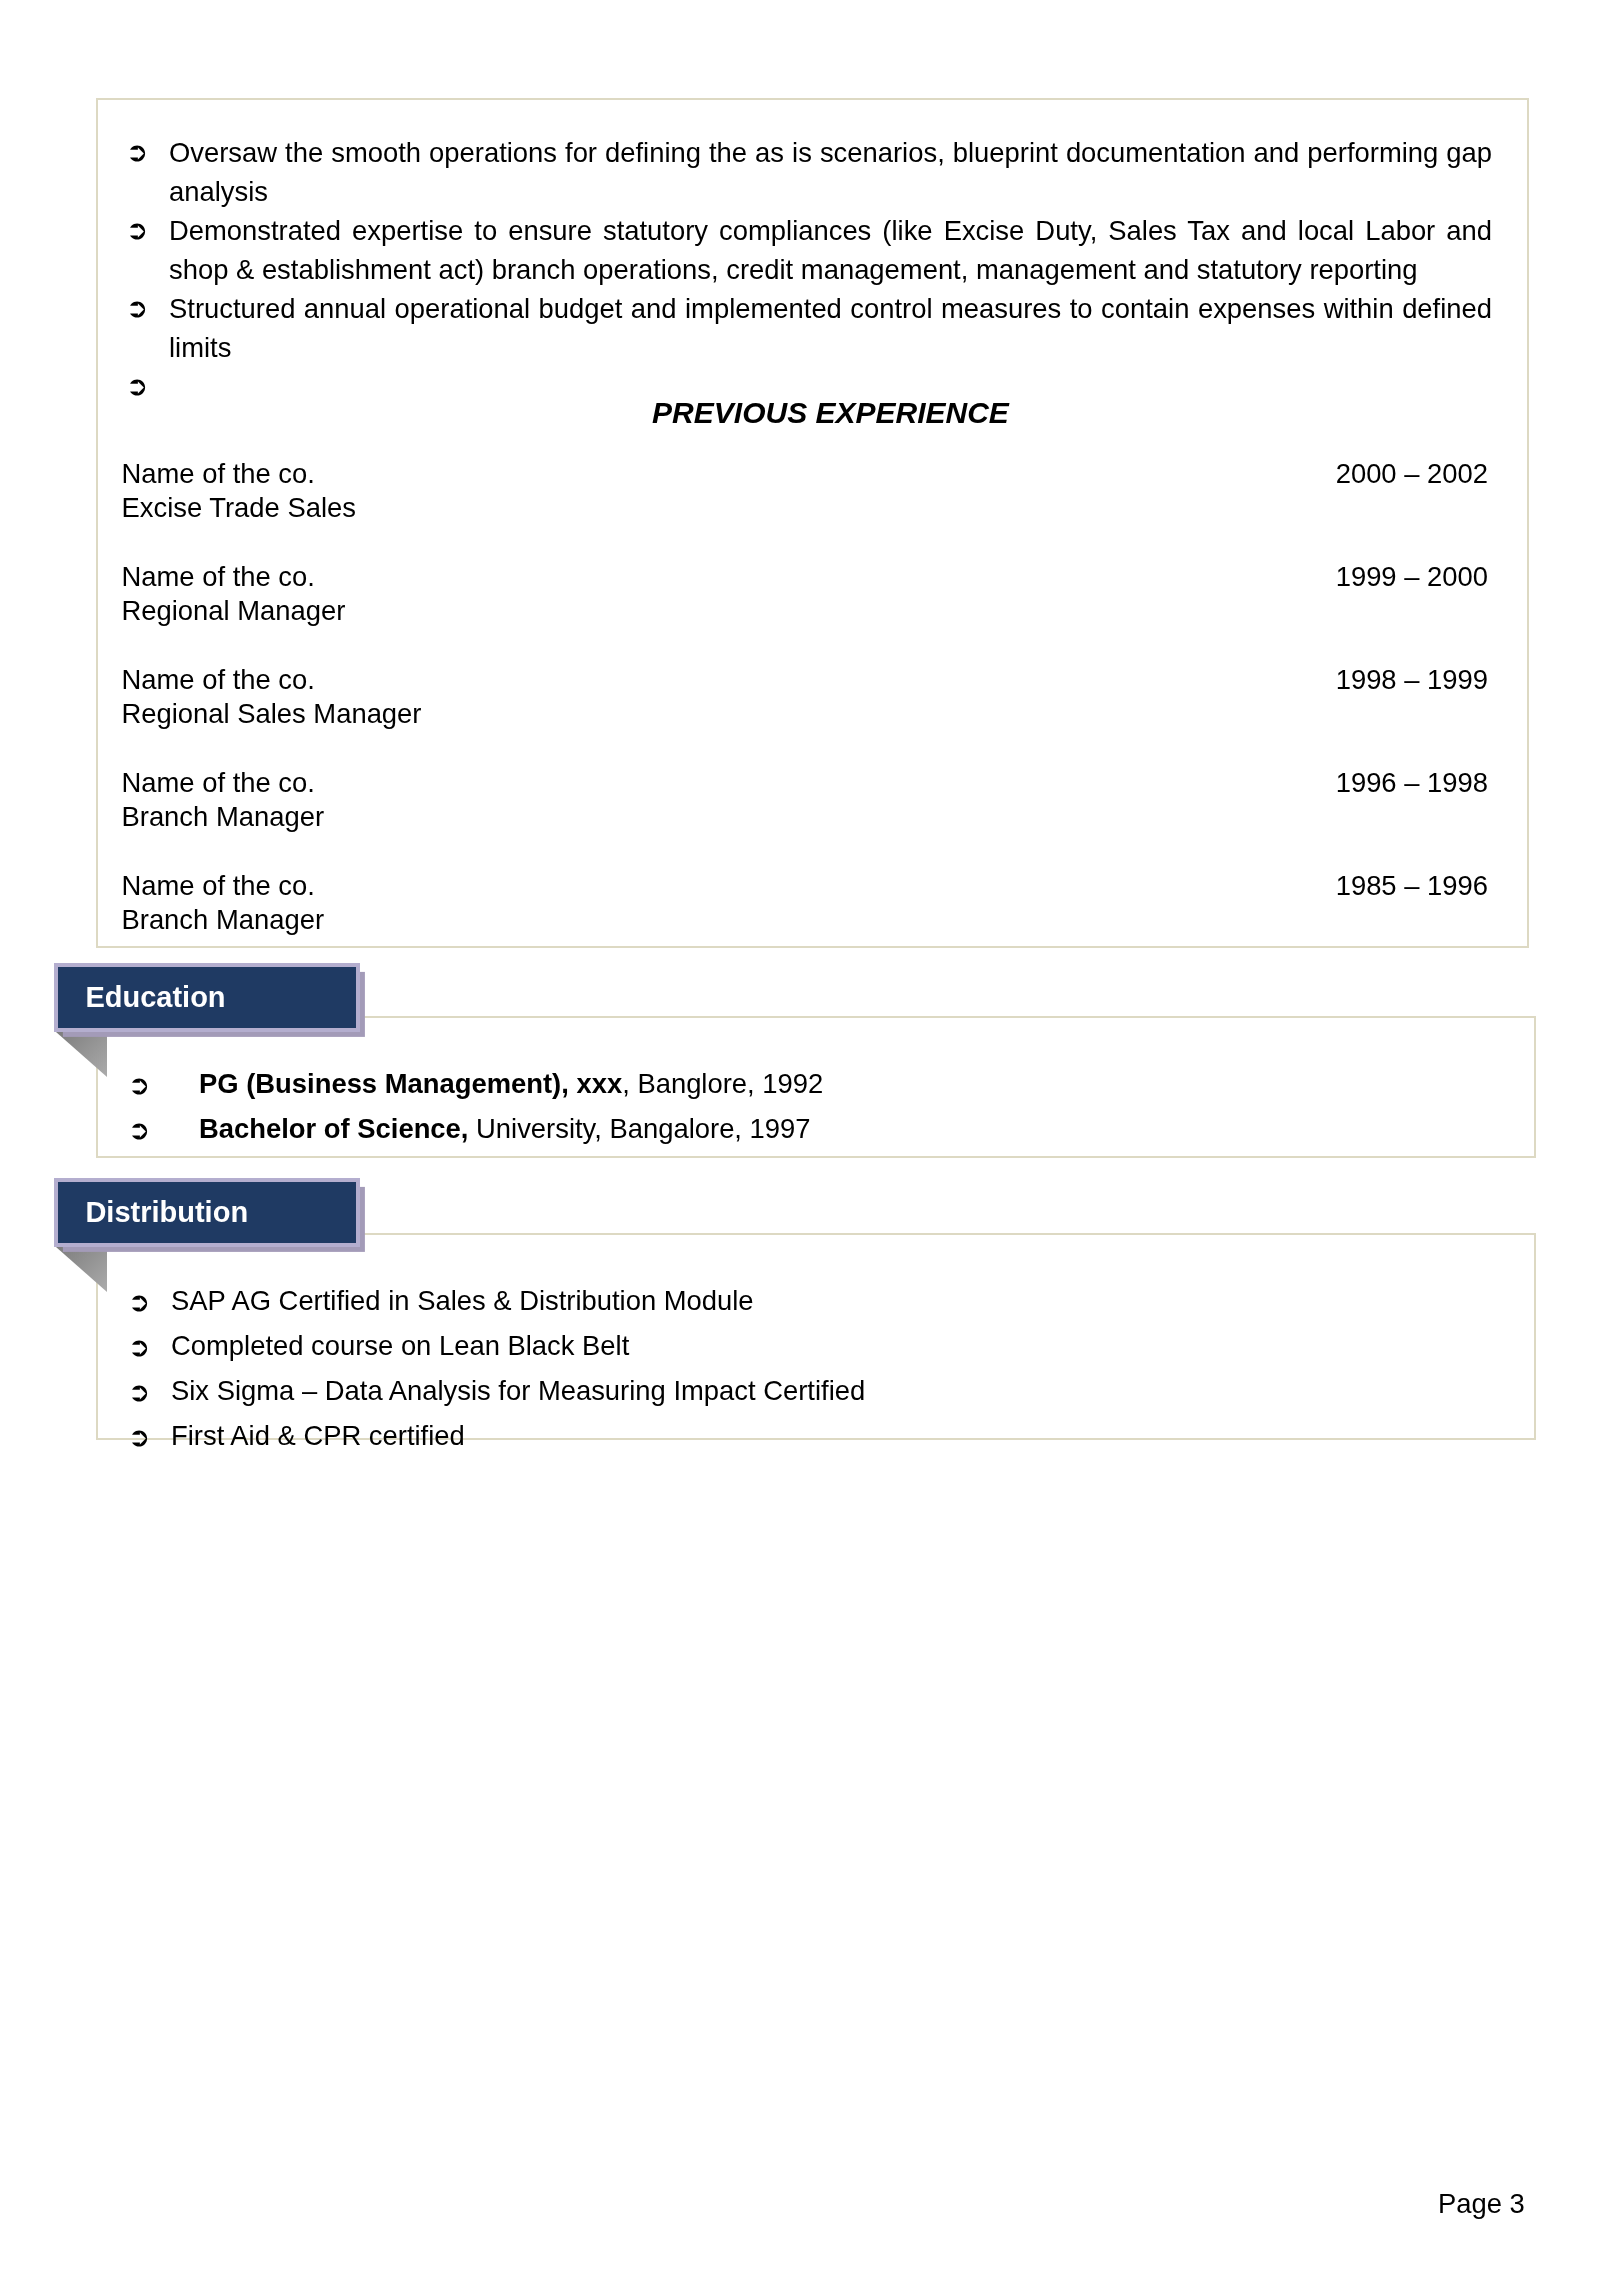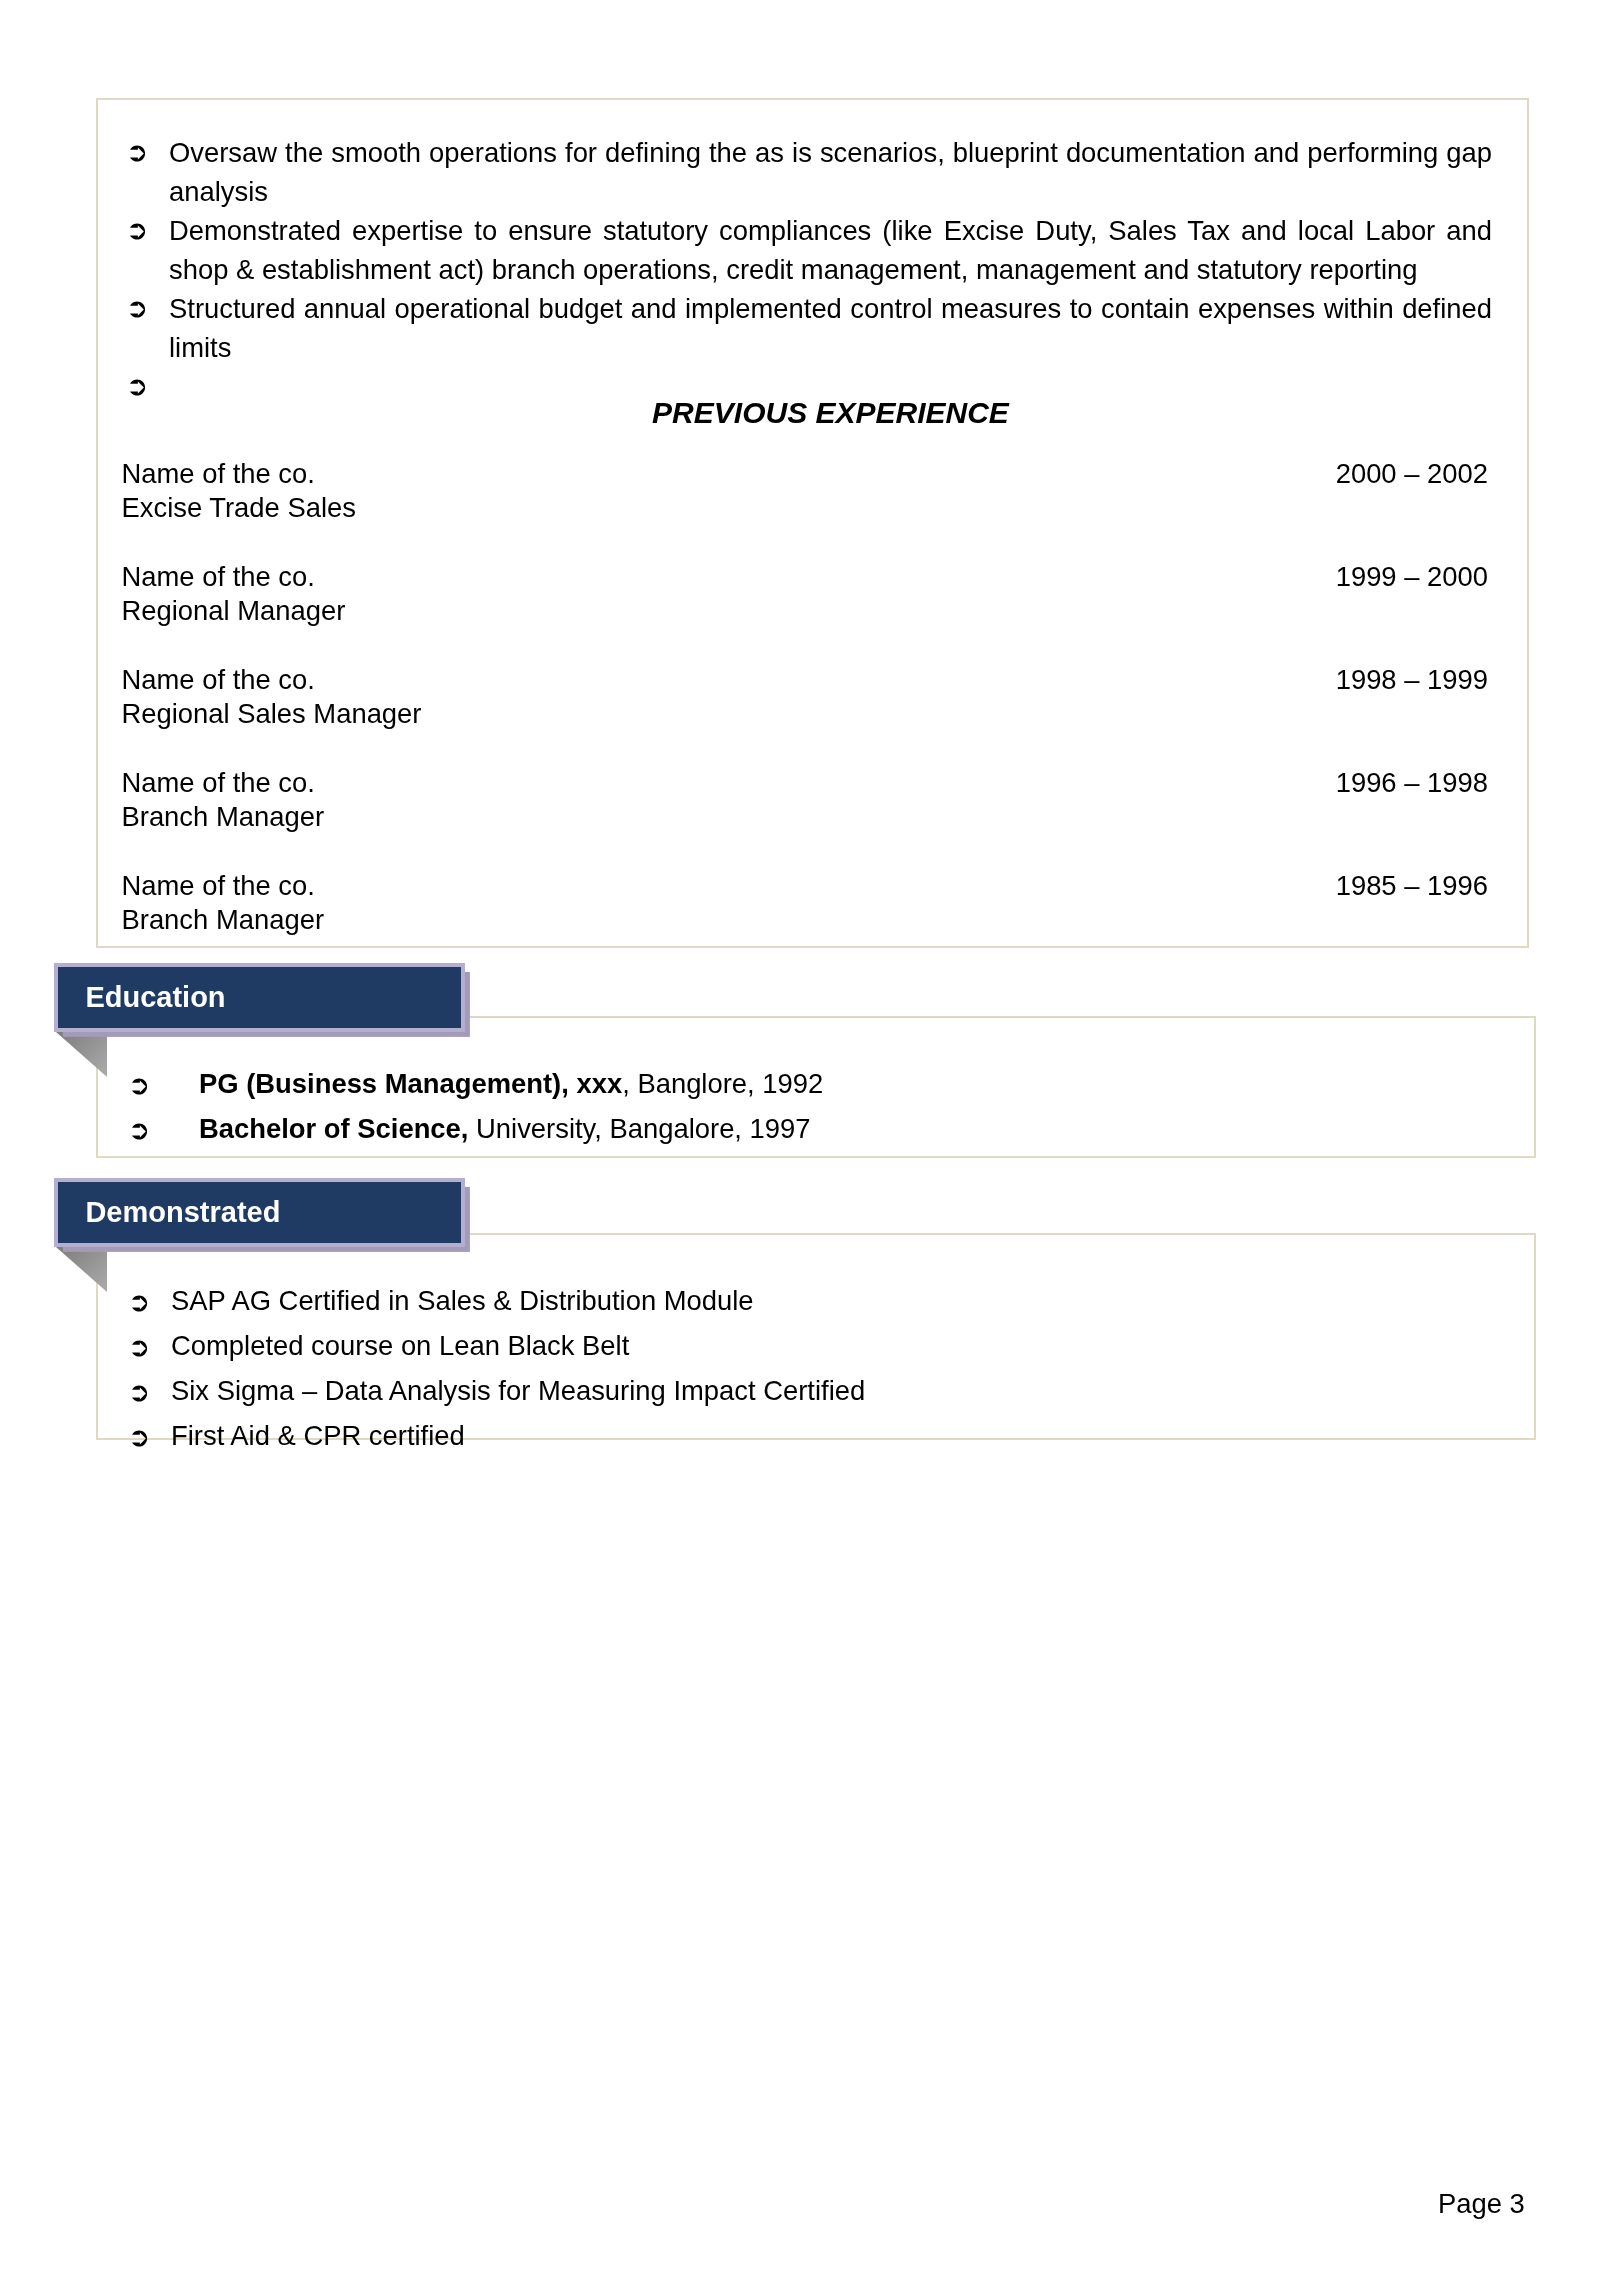--- a/index.html
+++ b/index.html
@@ -63,21 +63,21 @@
   .job-row:first-child{margin-top:27.4px;}
   .job-company,.job-title,.job-period{
     font-size:27.4px;
     font-weight:normal;
     line-height:34px;
   }
   
   .section-header{
     position:absolute;
     left:54px;
-    width:411px; height:69px;
+    width:306px; height:69px;
     z-index:3;
   }
   .header-box{
     position:absolute; inset:0;
     background:var(--header-bg);
     border:4.9px solid var(--header-border);
     box-shadow:6.9px 6.9px 0 -2px var(--header-shadow);
     display:flex; align-items:center;
     padding-left:27.4px;
     color:#ffffff;
@@ -221,21 +221,21 @@
       </li>
       <li class="bullet-item">
         <span class="bullet-icon">➲</span>
         <span>First Aid &amp; CPR certified</span>
       </li>
     </ul>
   </section>
 
   <div class="section-header hdr-certification">
     <div class="header-box">
-      <span>Demonstrated</span>
+      <span>Distribution</span>
     </div>
     <div class="header-fold"></div>
   </div>
 
   <div class="page-number">Page 3</div>
 
 </div>
 
 
 </body></html>

